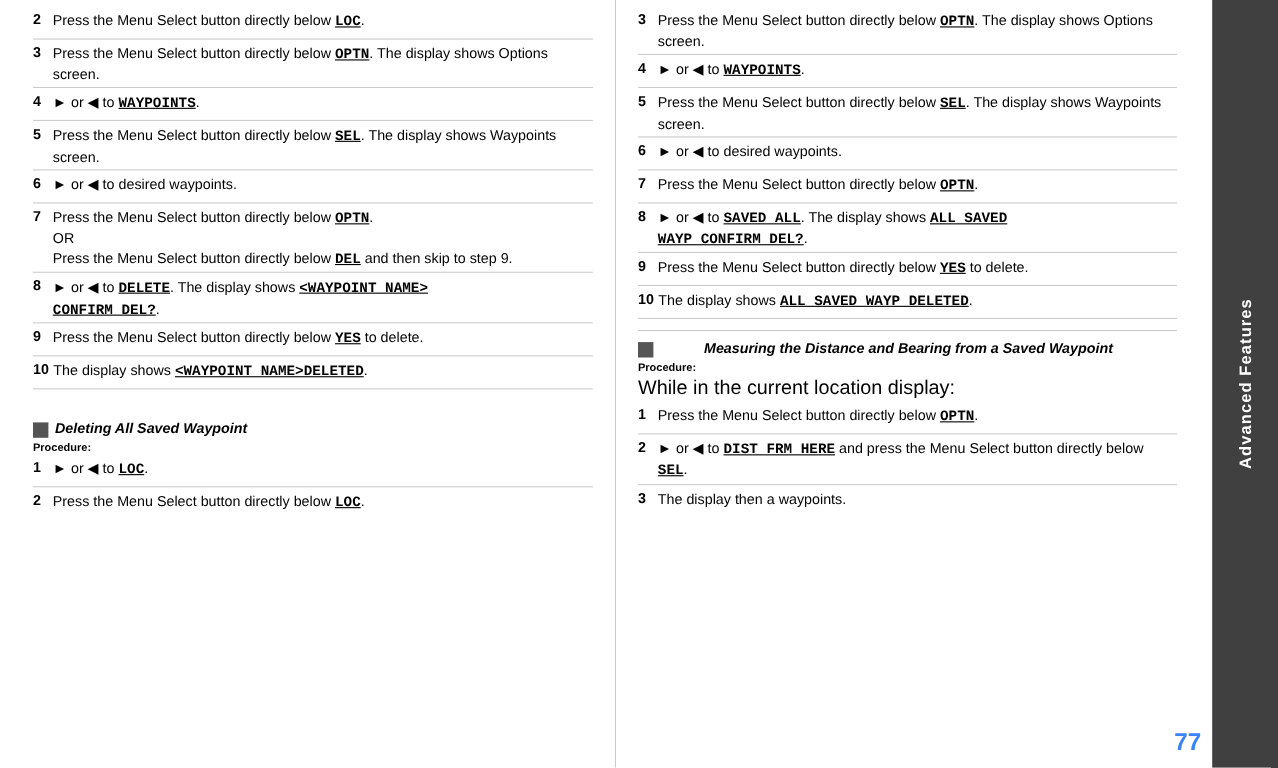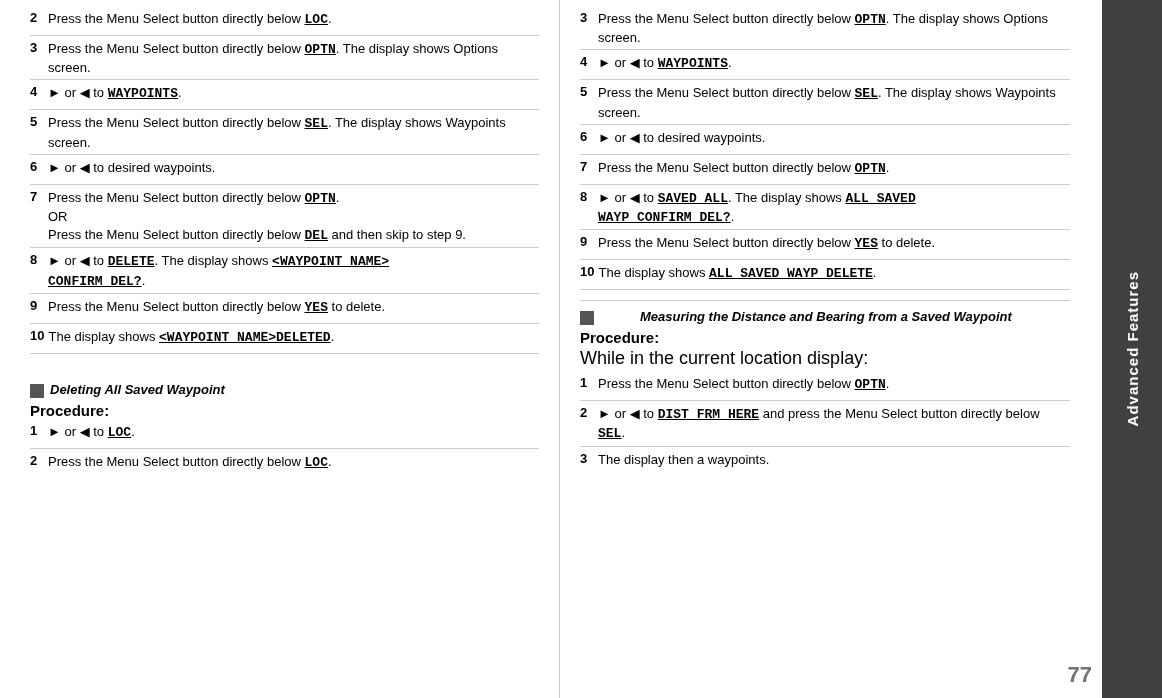--- a/index.html
+++ b/index.html
@@ -56,21 +56,21 @@
       transform: rotate(180deg);
       letter-spacing: 1px;
     }
 
     .page-number {
       position: absolute;
       bottom: 10px;
       right: 70px;
       font-size: 22px;
       font-weight: bold;
-      color: #737373;
+      color: #3b82f6;
       text-align: center;
     }
 
     .step-row {
       display: flex;
       align-items: flex-start;
       margin-bottom: 2px;
       padding-bottom: 2px;
       border-bottom: 1px solid #ccc;
       min-height: 28px;
@@ -123,21 +123,21 @@
     }
 
     .section-title {
       font-style: italic;
       font-weight: bold;
       font-size: 13px;
     }
 
     .procedure-label {
       font-weight: bold;
-      font-size: 15px;
+      font-size: 10px;
       margin-bottom: 2px;
     }
 
     .procedure-desc {
       font-size: 18px;
       margin-bottom: 4px;
     }
 
     .no-border {
       border-bottom: none !important;
@@ -250,21 +250,21 @@
       <span class="step-text">► or ◀ to <span class="mono">SAVED ALL</span>. The display shows <span class="mono">ALL SAVED<br>WAYP CONFIRM DEL?</span>.</span>
     </div>
 
     <div class="step-row">
       <span class="step-num">9</span>
       <span class="step-text">Press the <b>Menu Select</b> button directly below <span class="mono">YES</span> to delete.</span>
     </div>
 
     <div class="step-row">
       <span class="step-num" style="font-weight:bold;">10</span>
-      <span class="step-text">The display shows <span class="mono">ALL SAVED WAYP DELETE</span>.</span>
+      <span class="step-text">The display shows <span class="mono">ALL SAVED WAYP DELETED</span>.</span>
     </div>
 
     <div class="section-header" style="margin-top: 10px; border-top: 1px solid #ccc; padding-top: 8px; gap: 40px;">
       <div class="section-icon"></div>
       <span class="section-title">Measuring the Distance and Bearing from a Saved Waypoint</span>
     </div>
 
     <div class="procedure-label">Procedure:</div>
     <div class="procedure-desc">While in the current location display:</div>
 

